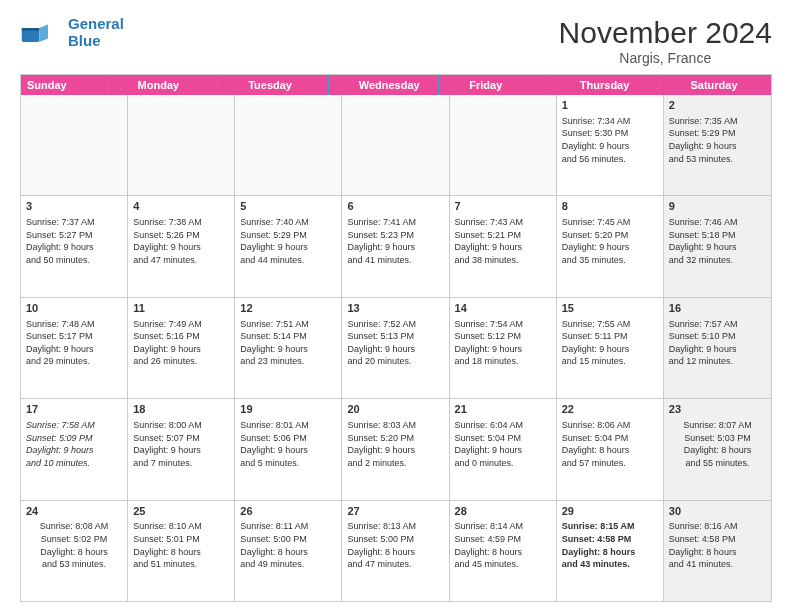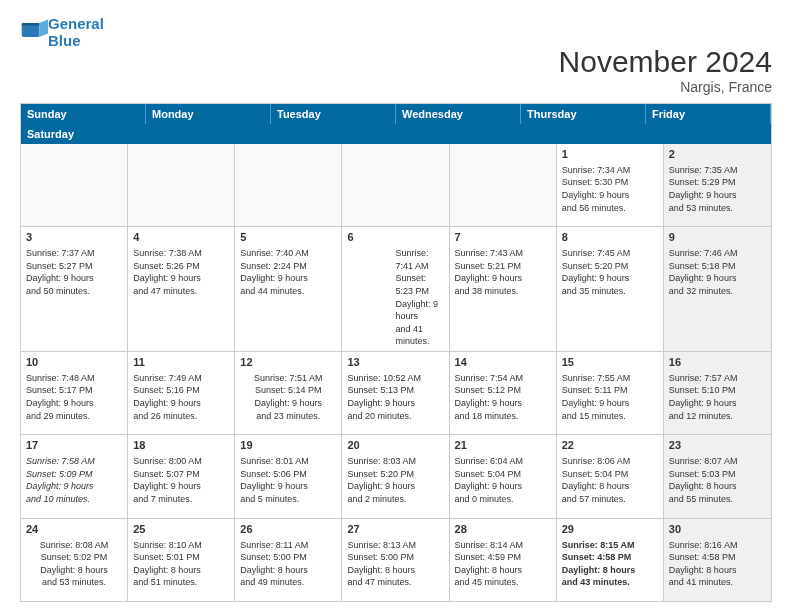--- a/index.html
+++ b/index.html
@@ -18,50 +18,50 @@
       flex-direction: column;
     }
     .header {
       display: flex;
       justify-content: space-between;
       align-items: flex-start;
       margin-bottom: 8px;
     }
     .logo {
       display: flex;
-      align-items: flex-start;
-      gap: 0;
+      align-items: flex-end;
+      gap: 20px;
     }
     .logo-icon {
       width: 28px;
       height: 28px;
     }
     .title-block {
-      text-align: right;
-      margin-top: 29px;
+      text-align: center;
     }
     .month-year {
       font-size: 30px;
       font-weight: normal;
       color: #333;
     }
     .location {
       font-size: 14px;
       color: #555;
     }
     .calendar {
       flex: 1;
       display: flex;
       flex-direction: column;
       border: 1px solid #ccc;
     }
     .cal-header {
       display: grid;
-      grid-template-columns: repeat(6, 1fr);
-      background: #0369a1;
+      grid-template-columns: repeat(7, 1fr);
+      background: #ec4899;
+      gap: 24px;
     }
     .cal-header-cell {
       color: #fff;
       font-size: 11px;
       font-weight: bold;
       padding: 4px 6px;
       border-right: 1px solid #4a9ad4;
     }
     .cal-header-cell:last-child { border-right: none; }
     .cal-body {
@@ -119,22 +119,22 @@
       <div class="location">Nargis, France</div>
     </div>
   </div>
 
   <div class="calendar">
     <div class="cal-header">
     <div class="cal-header-cell">Sunday</div>
         <div class="cal-header-cell">Monday</div>
         <div class="cal-header-cell">Tuesday</div>
         <div class="cal-header-cell">Wednesday</div>
+        <div class="cal-header-cell">Friday</div>
         <div class="cal-header-cell">Thursday</div>
-        <div class="cal-header-cell">Friday</div>
         <div class="cal-header-cell">Saturday</div>
       </div>
     <div class="cal-body">
     <div class="cal-row">
           <div class="cal-cell empty"></div>
           <div class="cal-cell empty"></div>
           <div class="cal-cell empty"></div>
           <div class="cal-cell empty"></div>
           <div class="cal-cell empty"></div>
           <div class="cal-cell">
@@ -163,27 +163,27 @@
           <div class="cal-cell">
             <div class="day-num">4</div>
             <div class="cell-info" style="white-space: pre-line;">Sunrise: 7:38 AM
 Sunset: 5:26 PM
 Daylight: 9 hours
 and 47 minutes.</div>
           </div>
           <div class="cal-cell">
             <div class="day-num">5</div>
             <div class="cell-info" style="white-space: pre-line;">Sunrise: 7:40 AM
-Sunset: 2:24 PM
+Sunset: 5:29 PM
 Daylight: 9 hours
 and 44 minutes.</div>
           </div>
           <div class="cal-cell">
             <div class="day-num">6</div>
-            <div class="cell-info" style="white-space: pre-line; margin-left: 48px;">Sunrise: 7:41 AM
+            <div class="cell-info" style="white-space: pre-line;">Sunrise: 7:41 AM
 Sunset: 5:23 PM
 Daylight: 9 hours
 and 41 minutes.</div>
           </div>
           <div class="cal-cell">
             <div class="day-num">7</div>
             <div class="cell-info" style="white-space: pre-line;">Sunrise: 7:43 AM
 Sunset: 5:21 PM
 Daylight: 9 hours
 and 38 minutes.</div>
@@ -213,28 +213,28 @@
           </div>
           <div class="cal-cell">
             <div class="day-num">11</div>
             <div class="cell-info" style="white-space: pre-line;">Sunrise: 7:49 AM
 Sunset: 5:16 PM
 Daylight: 9 hours
 and 26 minutes.</div>
           </div>
           <div class="cal-cell">
             <div class="day-num">12</div>
-            <div class="cell-info" style="white-space: pre-line; text-align: center;">Sunrise: 7:51 AM
+            <div class="cell-info" style="white-space: pre-line;">Sunrise: 7:51 AM
 Sunset: 5:14 PM
 Daylight: 9 hours
 and 23 minutes.</div>
           </div>
           <div class="cal-cell">
             <div class="day-num">13</div>
-            <div class="cell-info" style="white-space: pre-line;">Sunrise: 10:52 AM
+            <div class="cell-info" style="white-space: pre-line;">Sunrise: 7:52 AM
 Sunset: 5:13 PM
 Daylight: 9 hours
 and 20 minutes.</div>
           </div>
           <div class="cal-cell">
             <div class="day-num">14</div>
             <div class="cell-info" style="white-space: pre-line;">Sunrise: 7:54 AM
 Sunset: 5:12 PM
 Daylight: 9 hours
 and 18 minutes.</div>
@@ -292,21 +292,21 @@
           </div>
           <div class="cal-cell">
             <div class="day-num">22</div>
             <div class="cell-info" style="white-space: pre-line;">Sunrise: 8:06 AM
 Sunset: 5:04 PM
 Daylight: 8 hours
 and 57 minutes.</div>
           </div>
           <div class="cal-cell shaded">
             <div class="day-num">23</div>
-            <div class="cell-info" style="white-space: pre-line;">Sunrise: 8:07 AM
+            <div class="cell-info" style="white-space: pre-line; text-align: center;">Sunrise: 8:07 AM
 Sunset: 5:03 PM
 Daylight: 8 hours
 and 55 minutes.</div>
           </div>
         </div>
         <div class="cal-row">
           <div class="cal-cell">
             <div class="day-num">24</div>
             <div class="cell-info" style="white-space: pre-line; text-align: center;">Sunrise: 8:08 AM
 Sunset: 5:02 PM

